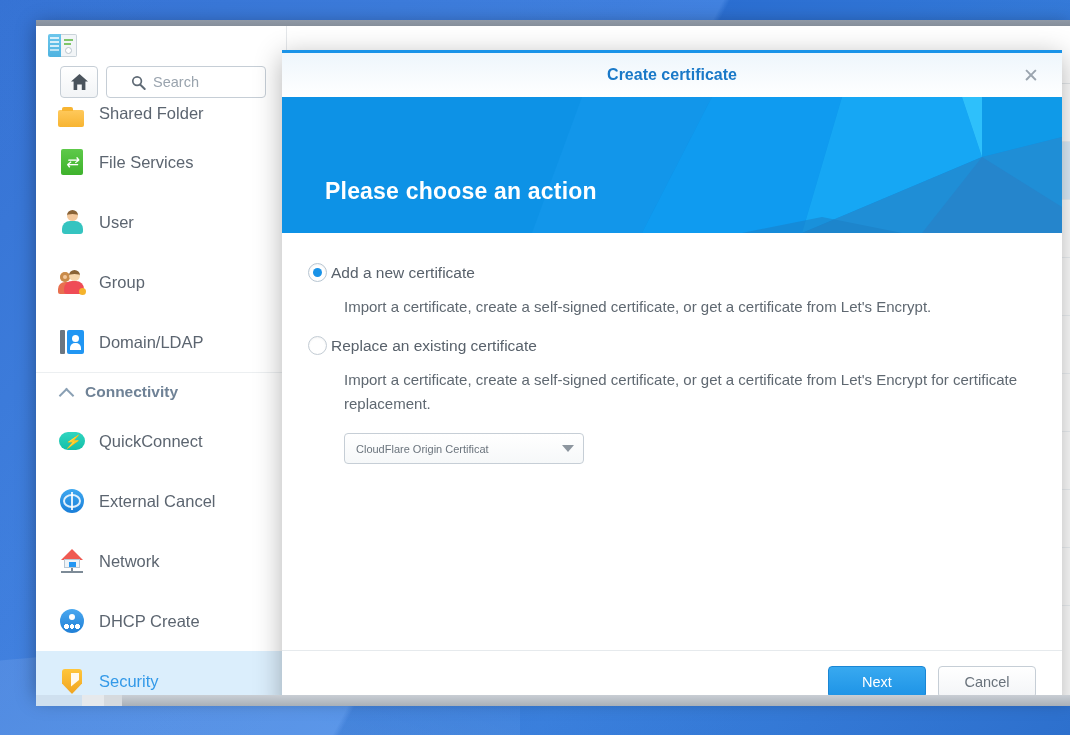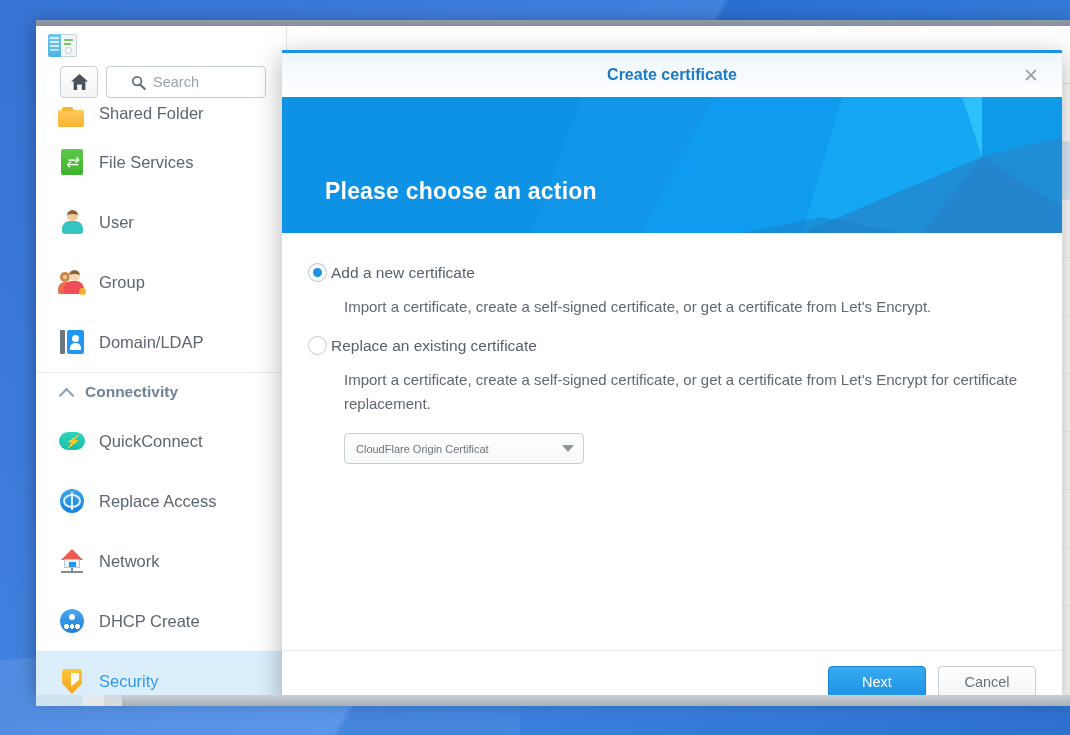--- a/index.html
+++ b/index.html
@@ -416,21 +416,21 @@
           <span class="nav-icon">
               <i class="ic-qc"></i>
             </span>
           <span class="label">QuickConnect</span>
         </div>
 
         <div class="nav-item">
           <span class="nav-icon">
               <i class="ic-globe"></i>
             </span>
-          <span class="label">Replace Access</span>
+          <span class="label">External Cancel</span>
         </div>
 
         <div class="nav-item">
           <span class="nav-icon">
             <i class="ic-net-roof"></i>
               <i class="ic-net-body"></i>
               <i class="ic-net-stem"></i>
               <i class="ic-net-base"></i>
           </span>
           <span class="label">Network</span>

